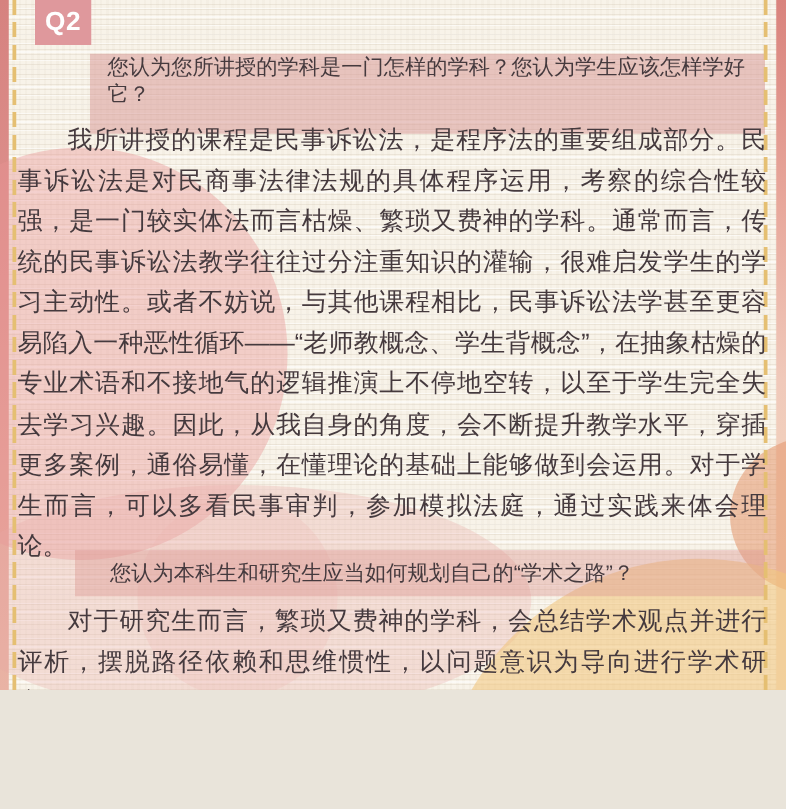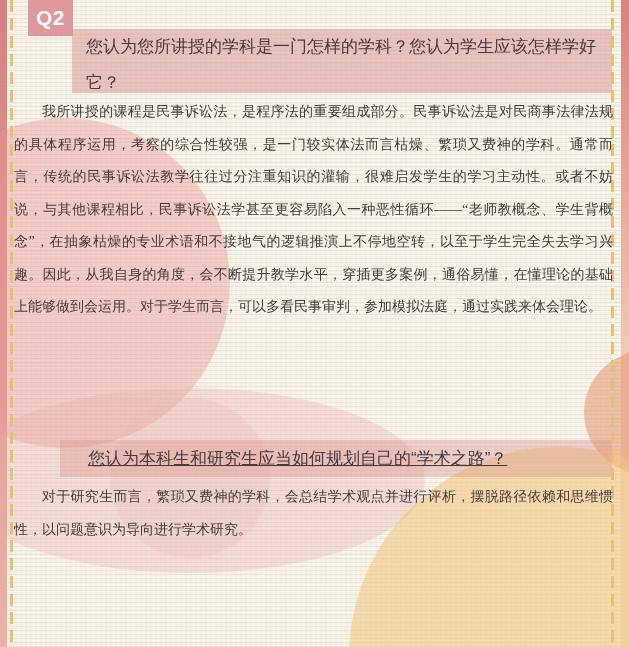--- a/index.html
+++ b/index.html
@@ -1,18 +1,18 @@
 <!DOCTYPE html>
 <html><head>
 <meta charset="utf-8">
 <style>
   html,body{margin:0;padding:0;background:#e9e4da;}
   .page{
     position:relative;
-    width:629px;height:647px;
+    width:629px;height:552px;
     overflow:hidden;
     font-family:"Liberation Sans","DejaVu Sans",sans-serif;
     background-color:#f8f3e9;
     background-image:
       repeating-linear-gradient(0deg, rgba(205,192,172,0.28) 0px, rgba(205,192,172,0.28) 1px, transparent 1px, transparent 4px),
       repeating-linear-gradient(0deg, transparent 0px, transparent 6px, rgba(255,255,255,0.55) 6px, rgba(255,255,255,0.55) 7px),
       repeating-linear-gradient(90deg, rgba(216,206,188,0.12) 0px, rgba(216,206,188,0.12) 2px, transparent 2px, transparent 5px);
   }
   .deco{position:absolute;border-radius:50%;z-index:2;}
   .circle-pink-main{left:-100px;top:118px;width:330px;height:330px;background:rgba(232,148,148,0.40);}
@@ -33,26 +33,26 @@
     display:flex;align-items:center;justify-content:center;
     font-weight:bold;font-size:21px;letter-spacing:0.5px;
   }
   .q2-badge{left:28px;top:0;width:45px;height:36px;}
   .q3-badge{left:28px;top:414px;width:45px;height:44px;}
   .question-band{
     position:absolute;z-index:3;box-sizing:border-box;
     background:rgba(214,148,146,0.50);
     color:#453a3e;font-size:17px;
   }
-  .q2-band{left:72px;top:29px;width:540px;height:64px;padding:0 6px 0 14px;line-height:36px;}
-  .q3-band{left:60px;top:440px;width:552px;height:37px;padding-left:28px;line-height:37px;background:rgba(219,150,146,0.40);text-decoration:underline;}
+  .q2-band{left:72px;top:43px;width:540px;height:64px;padding:0 6px 0 14px;line-height:22px;}
+  .q3-band{left:60px;top:440px;width:552px;height:37px;padding-left:28px;line-height:37px;background:rgba(219,150,146,0.40);}
   .answer-block{
     position:absolute;z-index:5;
-    color:#453a3e;font-size:14px;line-height:32.5px;
-    text-align:justify;word-break:break-all;font-family:Liberation Serif, serif;
+    color:#453a3e;font-size:20px;line-height:32.5px;
+    text-align:justify;word-break:break-all;
   }
   .q2-answer{left:14px;top:96px;width:599px;}
   .q3-answer{left:14px;top:481px;width:599px;}
   .answer-block p{margin:0;text-indent:2em;}
 </style>
 </head>
 <body>
 
 <div class="page">
 

